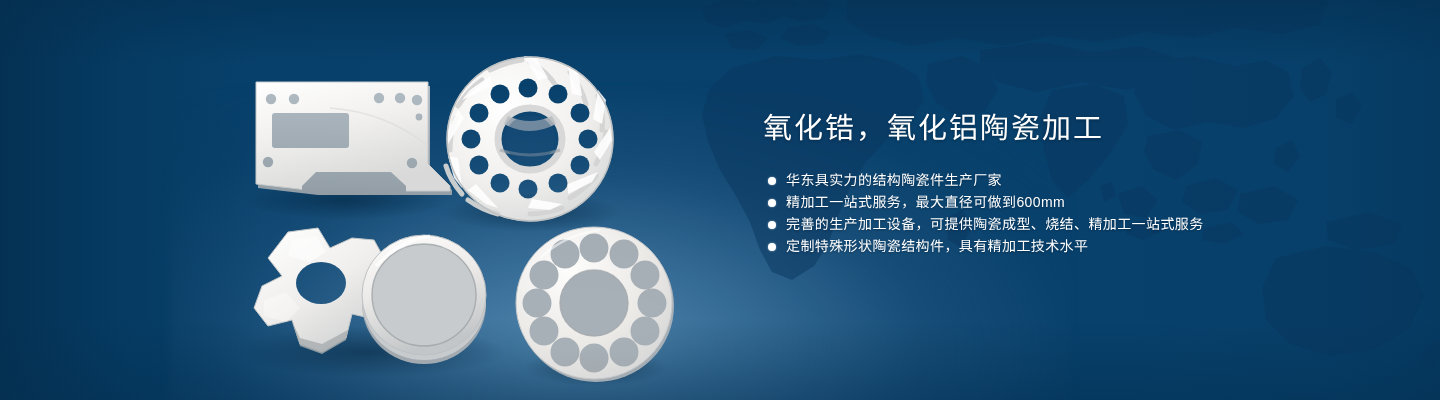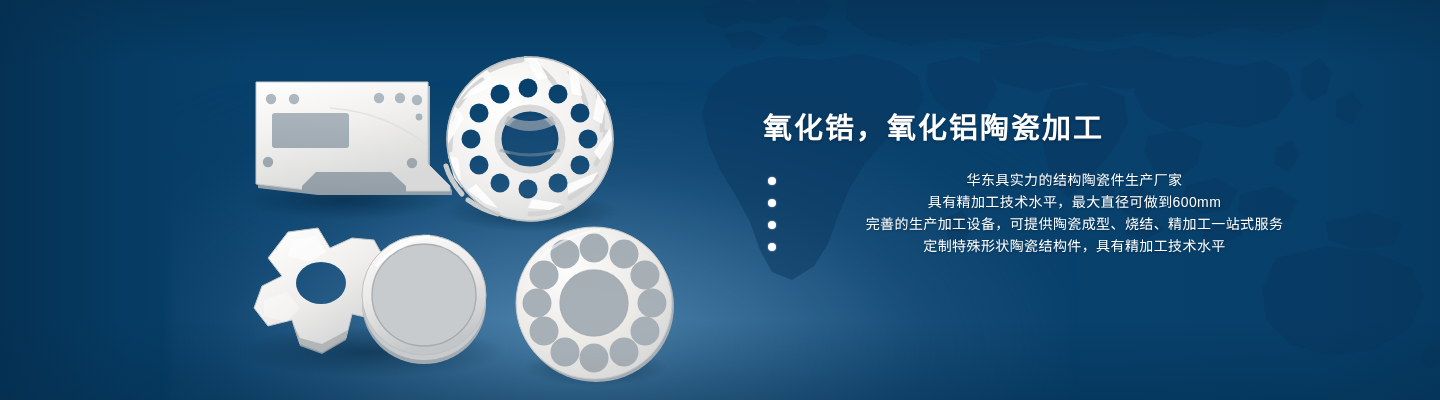--- a/index.html
+++ b/index.html
@@ -91,30 +91,29 @@
     position: absolute;
     left: 763px;
     top: 108px;
     width: 600px;
   }
   .headline {
     color: #ffffff;
     font-size: 29px;
     line-height: 40px;
     letter-spacing: 2px;
-    font-weight: 700;
+    font-weight: 400;
     margin: 0 0 22px 0;
     text-shadow: 0 1px 3px rgba(0,20,40,0.45);
     white-space: nowrap;
   }
   .bullets {
     list-style: none;
     margin: 0;
     padding: 0;
-    text-align: center;
   }
   .bullet {
     position: relative;
     color: #ffffff;
     font-size: 14px;
     line-height: 21.5px;
     letter-spacing: 0.4px;
     padding-left: 23px;
     margin: 0 0 0.5px 0;
     white-space: nowrap;
@@ -383,21 +382,21 @@
 
   <div class="copy">
     <h1 class="headline">氧化锆，氧化铝陶瓷加工</h1>
     <ul class="bullets">
       <li class="bullet">
         <span class="dot"></span>
         <span>华东具实力的结构陶瓷件生产厂家</span>
       </li>
       <li class="bullet">
         <span class="dot"></span>
-        <span>具有精加工技术水平，最大直径可做到600mm</span>
+        <span>精加工一站式服务，最大直径可做到600mm</span>
       </li>
       <li class="bullet">
         <span class="dot"></span>
         <span>完善的生产加工设备，可提供陶瓷成型、烧结、精加工一站式服务</span>
       </li>
       <li class="bullet">
         <span class="dot"></span>
         <span>定制特殊形状陶瓷结构件，具有精加工技术水平</span>
       </li>
     </ul>

